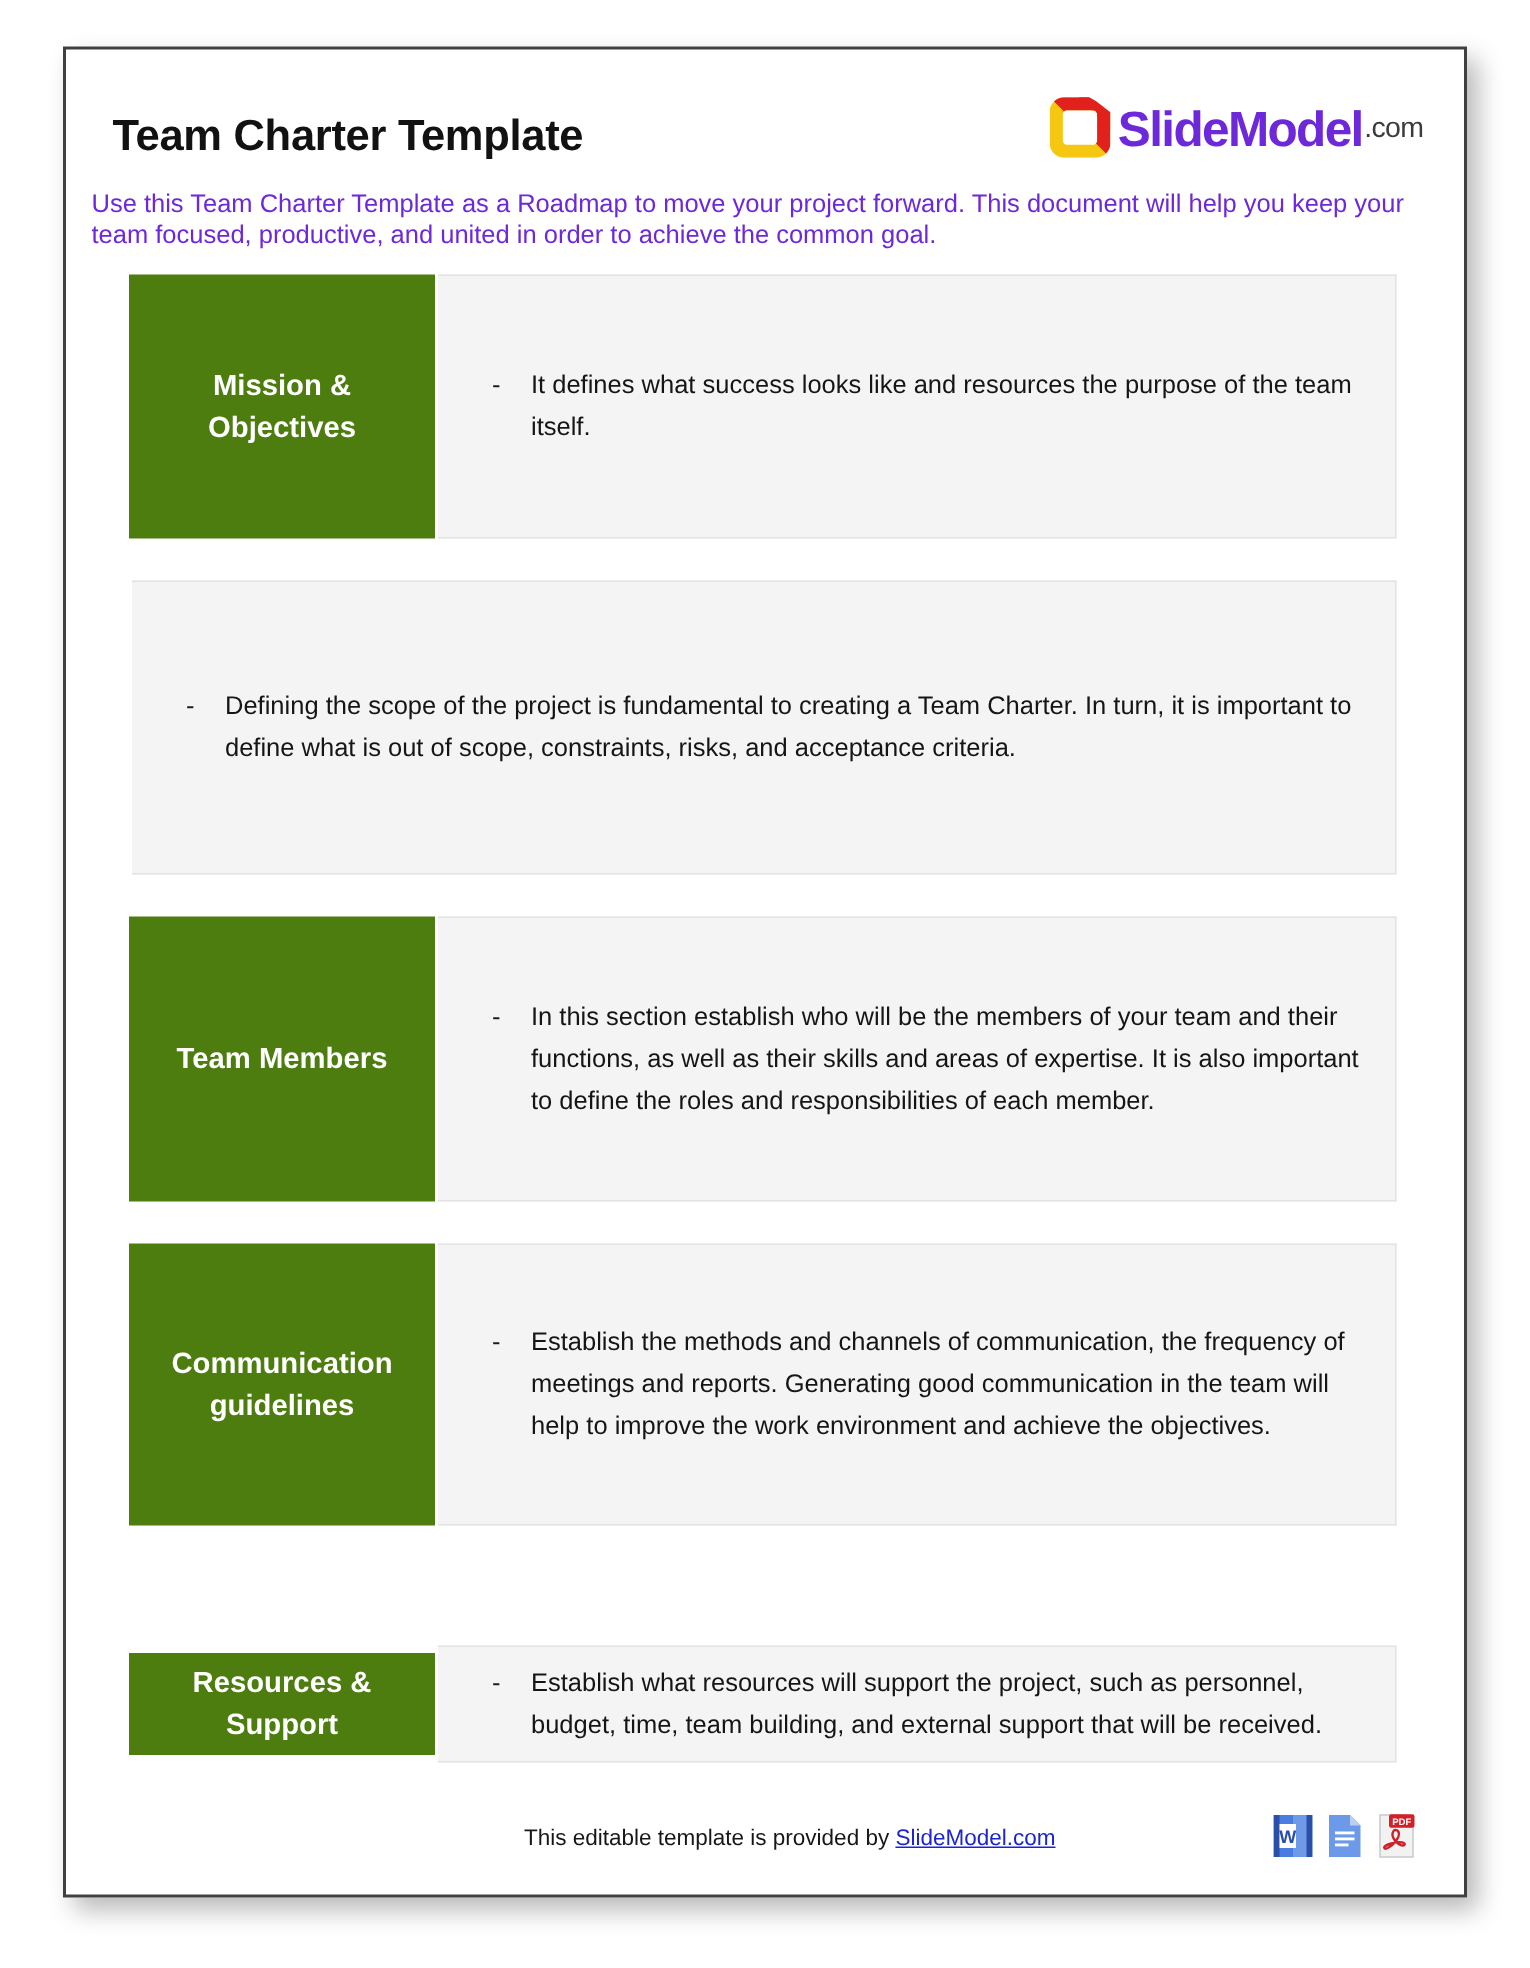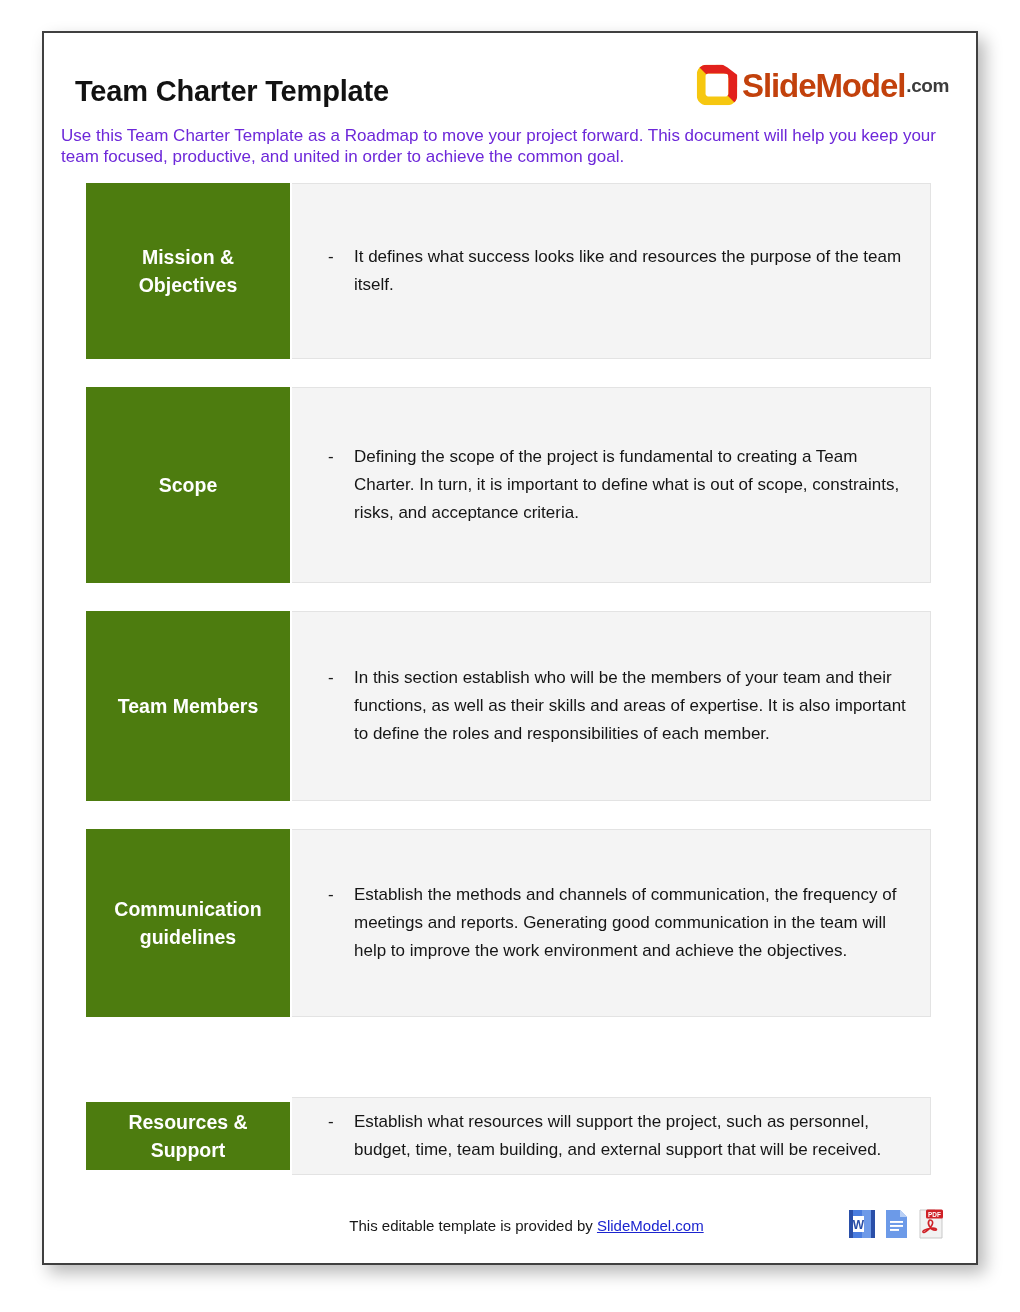--- a/index.html
+++ b/index.html
@@ -60,27 +60,27 @@
   }
   .logo-mark {
     width: 44px;
     height: 44px;
     margin-right: 3px;
     display: block;
   }
   .logo-word {
     font-size: 33px;
     font-weight: bold;
-    color: #c2410c;
+    color: #6d28d9;
     letter-spacing: -1.1px;
     line-height: 1;
   }
   .logo-tld {
     font-size: 19px;
-    font-weight: bold;
+    font-weight: normal;
     color: #3c3c3c;
     letter-spacing: -0.4px;
     line-height: 1;
     margin-left: 1px;
   }
 
   .intro {
     position: absolute;
     left: 17px;
     top: 92px;
@@ -223,21 +223,20 @@
         <div class="row-label">Mission &amp; Objectives</div>
         <div class="row-body">
           <div class="bullet-line">
             <span class="bullet-dash">-</span>
             <span class="bullet-text">It defines what success looks like and resources the purpose of the team itself.</span>
           </div>
         </div>
       </div>
 
       <div class="row row-h2">
-        <div class="row-label">Scope</div>
         <div class="row-body">
           <div class="bullet-line">
             <span class="bullet-dash">-</span>
             <span class="bullet-text">Defining the scope of the project is fundamental to creating a Team Charter. In turn, it is important to define what is out of scope, constraints, risks, and acceptance criteria.</span>
           </div>
         </div>
       </div>
 
       <div class="row row-h3">
         <div class="row-label">Team Members</div>

